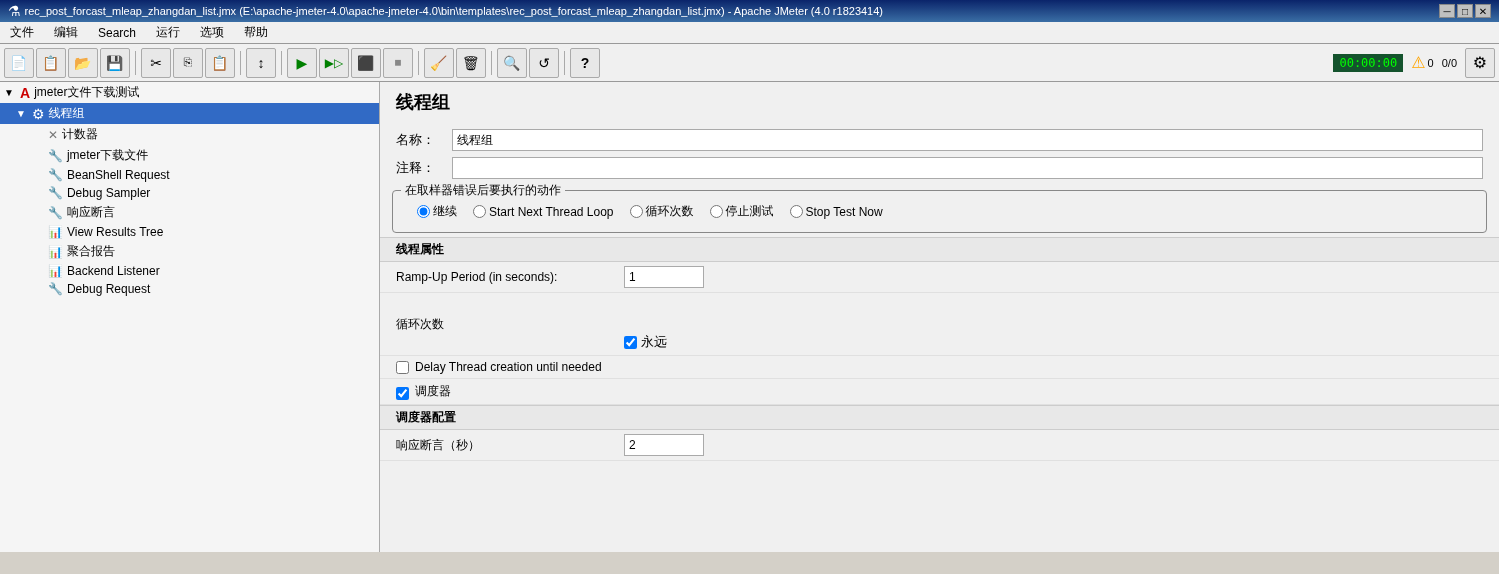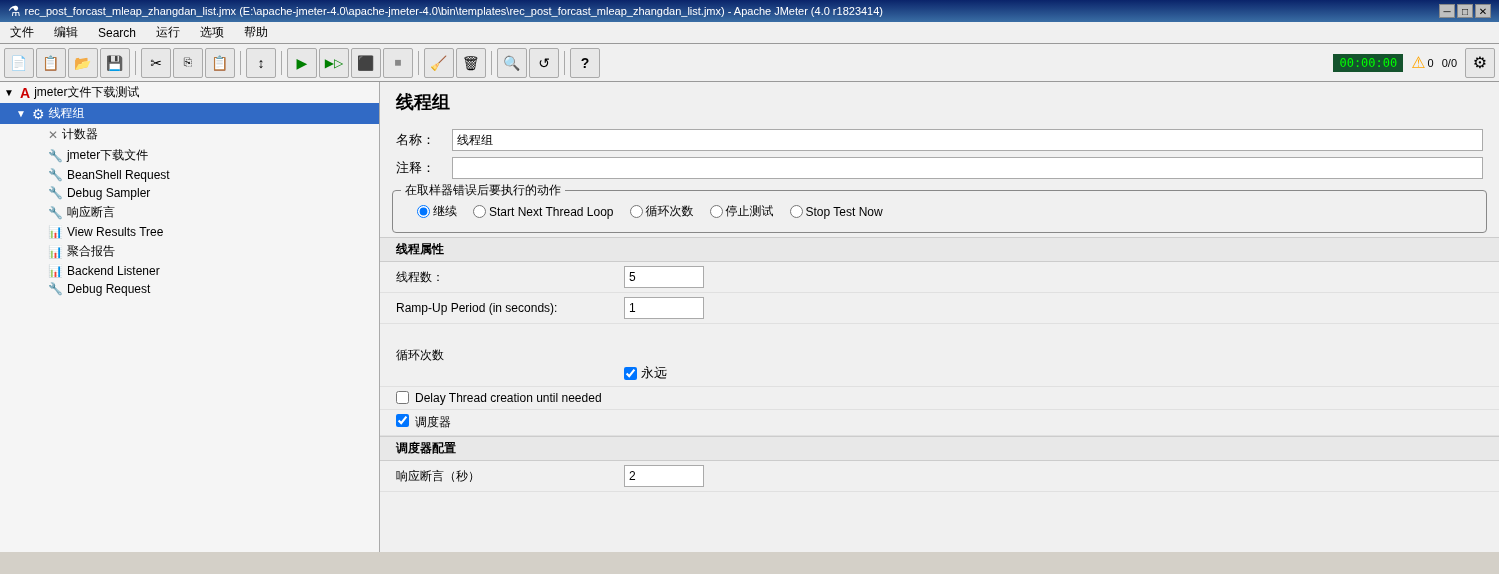--- a/index.html
+++ b/index.html
@@ -207,21 +207,21 @@
       border: 1px solid #aaa;
       background: white;
       padding: 2px 4px;
       font-size: 12px;
       height: 22px;
       width: 80px;
     }
 
     .checkbox-row {
       display: flex;
-      align-items: flex-start;
+      align-items: flex-end;
       padding: 4px 16px;
       gap: 6px;
       border-bottom: 1px solid #e0e0e0;
     }
     .checkbox-label {
       font-size: 12px;
     }
 
     input[type="radio"] { cursor: pointer; }
     input[type="checkbox"] { cursor: pointer; }
@@ -394,24 +394,20 @@
         </label>
         <label class="radio-item">
           <input type="radio" name="error-action" style="">
           <span>Stop Test Now</span>
         </label>
       </div>
     </div>
 
     <div class="section-header">线程属性</div>
 
-    <div class="prop-row">
-      <span class="prop-label">线程数：</span>
-      <input type="text" class="prop-input" value="5" style="">
-    </div>
 
     <div class="prop-row">
       <span class="prop-label">Ramp-Up Period (in seconds):</span>
       <input type="text" class="prop-input" value="1" style="">
     </div>
 
     <div class="prop-row">
       <span class="prop-label">循环次数</span>
       <label style="display:flex;align-items:center;gap:4px;margin-top:36px;">
         <input type="checkbox" checked="" style="">

